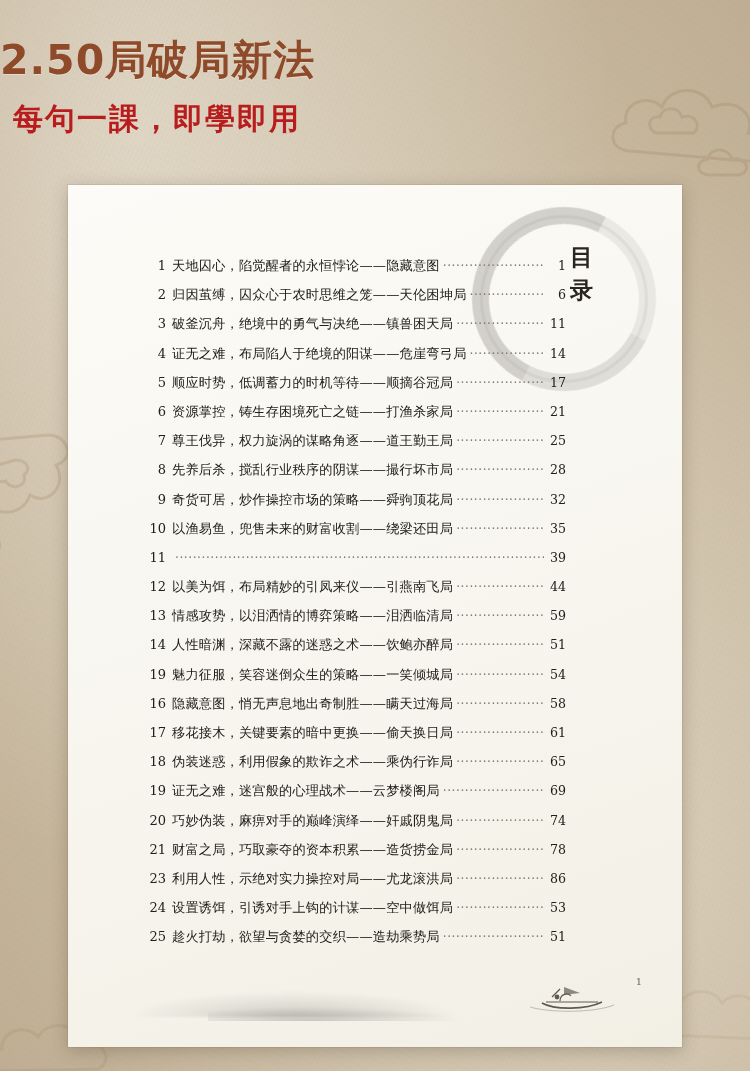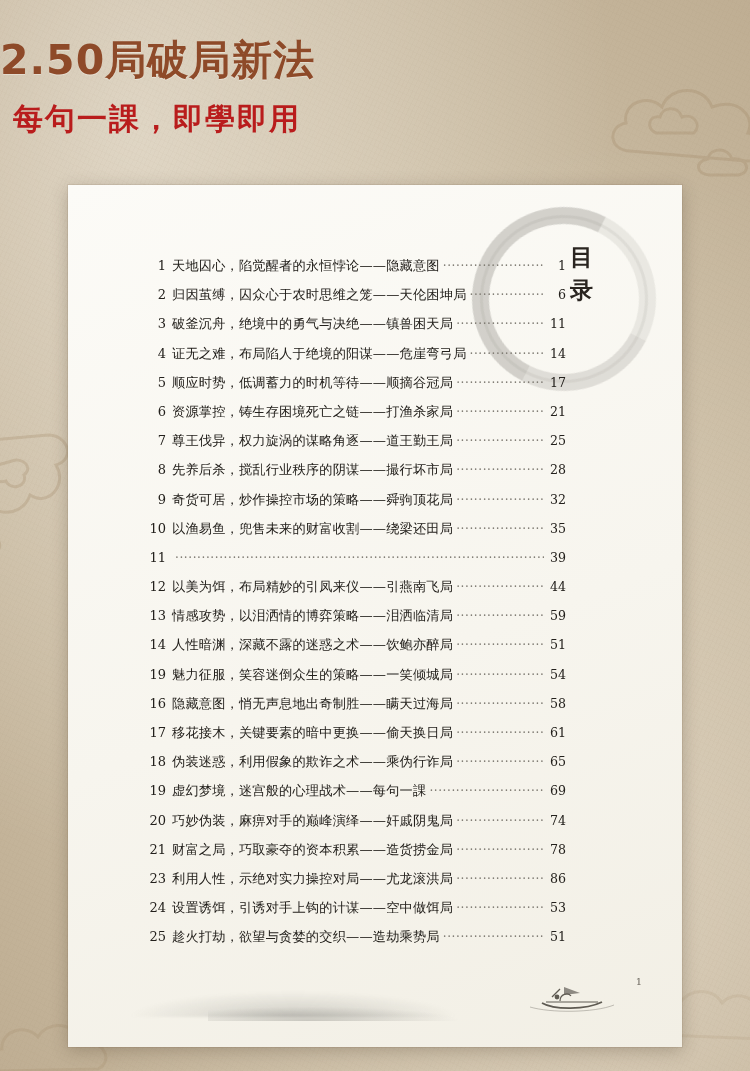--- a/index.html
+++ b/index.html
@@ -343,21 +343,21 @@
       <span class="toc-page">61</span>
     </div>
     <div class="toc-row">
       <span class="toc-num">18</span>
       <span class="toc-text">伪装迷惑，利用假象的欺诈之术——乘伪行诈局</span>
       <span class="toc-dots"></span>
       <span class="toc-page">65</span>
     </div>
     <div class="toc-row">
       <span class="toc-num">19</span>
-      <span class="toc-text">虚幻梦境，迷宫般的心理战术——每句一課</span>
+      <span class="toc-text">证无之难，迷宫般的心理战术——云梦楼阁局</span>
       <span class="toc-dots"></span>
       <span class="toc-page">69</span>
     </div>
     <div class="toc-row">
       <span class="toc-num">20</span>
       <span class="toc-text">巧妙伪装，麻痹对手的巅峰演绎——奸戚阴鬼局</span>
       <span class="toc-dots"></span>
       <span class="toc-page">74</span>
     </div>
     <div class="toc-row">

